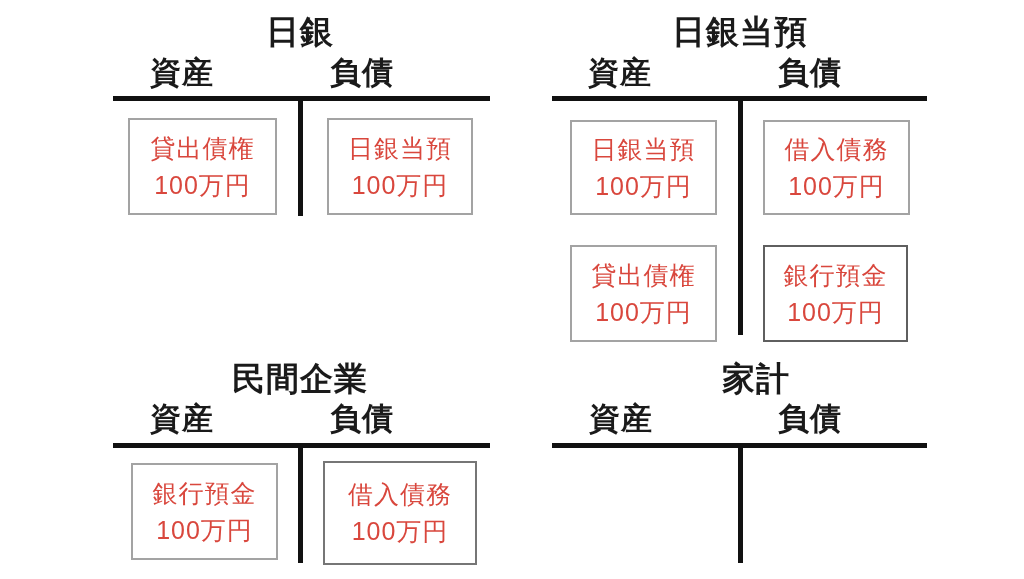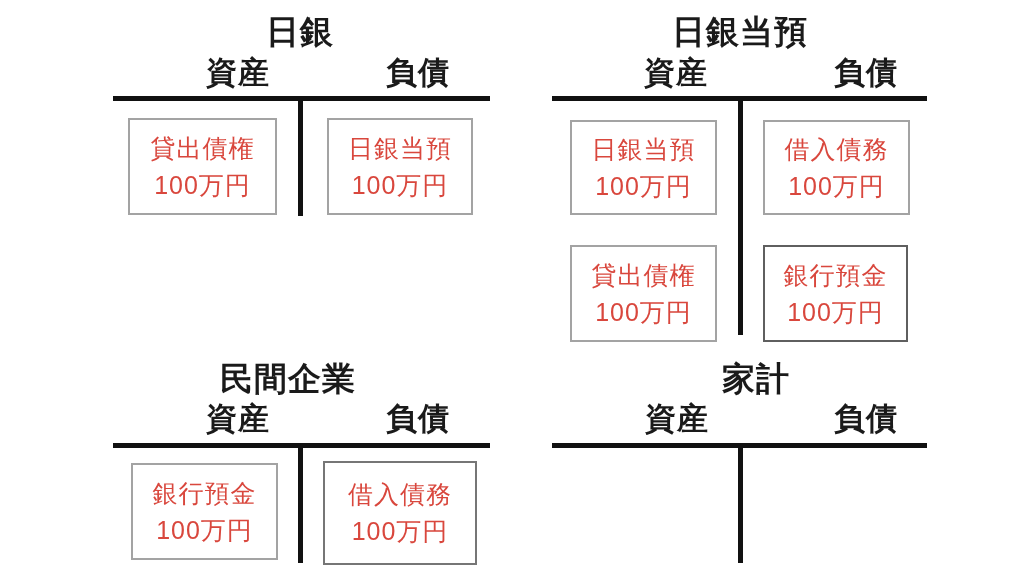--- a/index.html
+++ b/index.html
@@ -17,21 +17,21 @@
     text-align: center;
     font-size: 33px;
     font-weight: 600;
     color: #1a1a1a;
     letter-spacing: 1px;
     white-space: nowrap;
   }
   .col-label {
     position: absolute;
     width: 120px;
-    text-align: right;
+    text-align: left;
     font-size: 31px;
     font-weight: 600;
     color: #1a1a1a;
     letter-spacing: 1px;
     white-space: nowrap;
   }
   .hline { position: absolute; height: 5px; background: #111111; }
   .vline { position: absolute; width: 5px;  background: #111111; }
   .entry-box {
     position: absolute;
@@ -97,21 +97,21 @@
       <div class="entry-label">貸出債権</div>
       <div class="entry-amount">100万円</div>
     </div>
     <div class="entry-box border-dark" style="left:763px; top:245px; width:145px; height:97px;">
       <div class="entry-label">銀行預金</div>
       <div class="entry-amount">100万円</div>
     </div>
   </section>
 
   <section>
-    <div class="account-title" style="left:178px; top:357px;">民間企業</div>
+    <div class="account-title" style="left:190px; top:357px;">民間企業</div>
     <div class="col-label" style="left:150px; top:398px;">資産</div>
     <div class="col-label" style="left:330px; top:398px;">負債</div>
     <div class="hline" style="left:113px; top:443px; width:377px;"></div>
     <div class="vline" style="left:298px; top:443px; height:120px;"></div>
 
     <div class="entry-box" style="left:131px; top:463px; width:147px; height:97px;">
       <div class="entry-label">銀行預金</div>
       <div class="entry-amount">100万円</div>
     </div>
     <div class="entry-box border-mid" style="left:323px; top:461px; width:154px; height:104px;">

